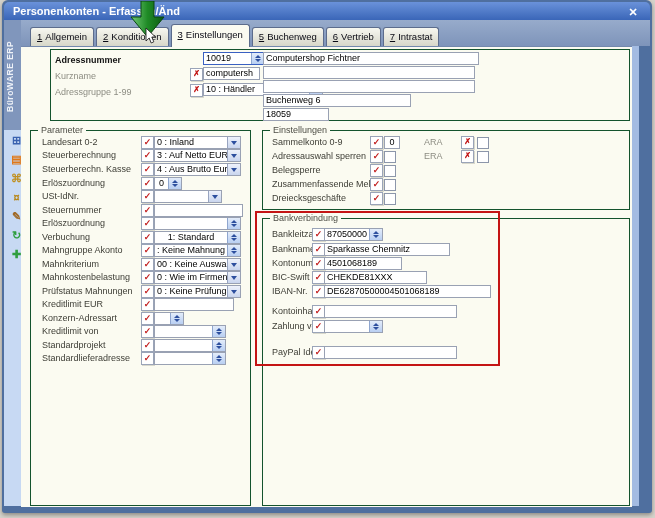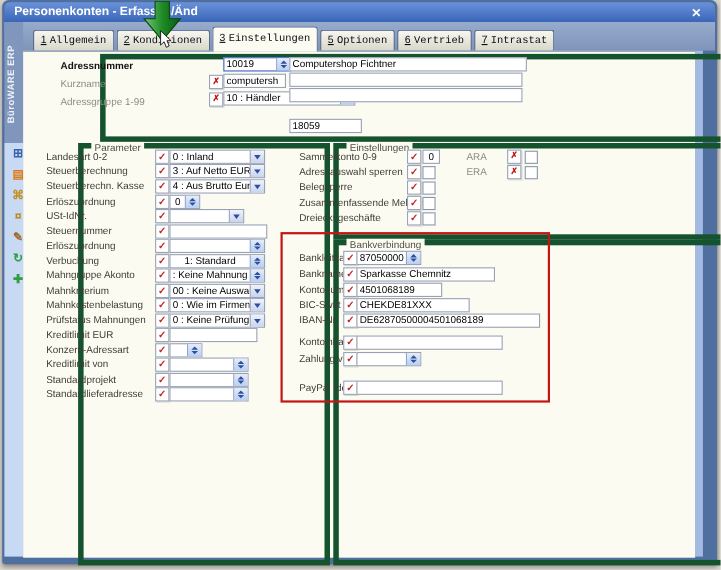--- a/index.html
+++ b/index.html
@@ -11,22 +11,22 @@
   .brandstrip{position:absolute;left:4px;top:20px;width:17px;height:110px;background:#8096bc;}
   .brand{position:absolute;left:1px;top:6px;width:15px;height:100px;writing-mode:vertical-rl;transform:rotate(180deg);color:#eef2f8;font-size:8.5px;font-weight:bold;letter-spacing:.5px;text-align:center;}
   .iconstrip{position:absolute;left:4px;top:130px;width:17px;height:376px;background:#c7d9f3;}
   .sico{position:absolute;left:5px;width:15px;height:15px;font-size:11px;line-height:15px;text-align:center;font-weight:bold;}
   .content{position:absolute;left:21px;top:46px;width:611px;height:460px;background:#fbfbf1;border-top:1px solid #7388ad;z-index:1;}
   .lightedge{position:absolute;left:632px;top:46px;width:7px;height:460px;background:#a3bbe2;}
   .tabs{position:absolute;left:30px;top:25px;height:21px;display:flex;align-items:flex-end;gap:2px;z-index:3;}
   .tab{height:18px;padding:0 6px;line-height:17px;background:linear-gradient(#f7f7f0,#d7d7c9);border:1px solid #5c6c8c;border-bottom:none;border-radius:3px 3px 0 0;color:#0a0a14;font-size:9.5px;white-space:nowrap;cursor:default;}
   .tab.active{height:22px;margin-bottom:-1px;line-height:20px;background:#fbfbf1;z-index:4;position:relative;}
   .num{text-decoration:underline;}
-  .tlbl{margin-left:3px;font-family:Liberation Mono, monospace;}
-  .box{position:absolute;border:5px solid #14532d;z-index:2;margin-left:41px;}
+  .tlbl{margin-left:3px;}
+  .box{position:absolute;border:1px solid #14532d;z-index:2;}
   .legend{position:absolute;top:-6px;left:7px;background:#fbfbf1;padding:0 3px;color:#4e4e46;font-size:9px;line-height:11px;}
   .lbl{position:absolute;color:#3e3e36;white-space:nowrap;line-height:11px;font-size:9px;z-index:2;}
   .lbl.dim{color:#8d8d83;}
   .lbl.strong{color:#141414;font-weight:bold;}
   .ctl{position:absolute;height:13px;border:1px solid #99a1b3;background:#fff;box-sizing:border-box;display:flex;align-items:stretch;z-index:2;}
   .ctl.focus{border-color:#3a60c2;}
   .ctl .txt{flex:1;padding:0 2px;line-height:11px;font-size:9px;white-space:nowrap;overflow:hidden;color:#000;}
   .ctl .txt.ctr{text-align:center;}
   .ctl .txt.rt{text-align:right;}
   .sbtn{width:12px;background:linear-gradient(#e3ecfa,#b9cff2);border-left:1px solid #8fa6cf;display:flex;flex-direction:column;align-items:center;justify-content:center;gap:1px;}
@@ -52,21 +52,21 @@
     <span>Personenkonten - Erfassen/Änd</span>
     <span class="close">✕</span>
   </div>
 
   <div class="tabband"></div>
 
   <div class="tabs">
     <div class="tab"><span class="num">1</span><span class="tlbl">Allgemein</span></div>
     <div class="tab"><span class="num">2</span><span class="tlbl">Konditionen</span></div>
     <div class="tab active"><span class="num">3</span><span class="tlbl">Einstellungen</span></div>
-    <div class="tab"><span class="num">5</span><span class="tlbl">Optionen</span></div>
+    <div class="tab"><span class="num">5</span><span class="tlbl">Buchenweg</span></div>
     <div class="tab"><span class="num">6</span><span class="tlbl">Vertrieb</span></div>
     <div class="tab"><span class="num">7</span><span class="tlbl">Intrastat</span></div>
   </div>
 
   <div class="brandstrip">
     <div class="brand">BüroWARE ERP</div>
   </div>
 
   <div class="iconstrip">
     <div class="sico" style="top: 3px; color: rgb(58, 98, 176);">⊞</div>
@@ -109,20 +109,23 @@
   </div>
 
   <div class="ctl" style="left:263px;top:52px;width:216px">
       <div class="txt">Computershop Fichtner</div>
     </div>
   <div class="ctl" style="left:263px;top:66px;width:212px">
       <div class="txt"></div>
     </div>
   <div class="ctl" style="left:263px;top:80px;width:212px">
       <div class="txt"></div>
+    </div>
+  <div class="ctl" style="left:263px;top:94px;width:148px">
+      <div class="txt">Buchenweg 6</div>
     </div>
   <div class="ctl" style="left:263px;top:108px;width:66px">
       <div class="txt">18059</div>
     </div>
 
   <div class="box" style="left:30px;top:130px;width:219px;height:374px">
     <span class="legend">Parameter</span>
   </div>
 
   <div class="lbl" style="left:42px;top:137px">Landesart 0-2</div>

